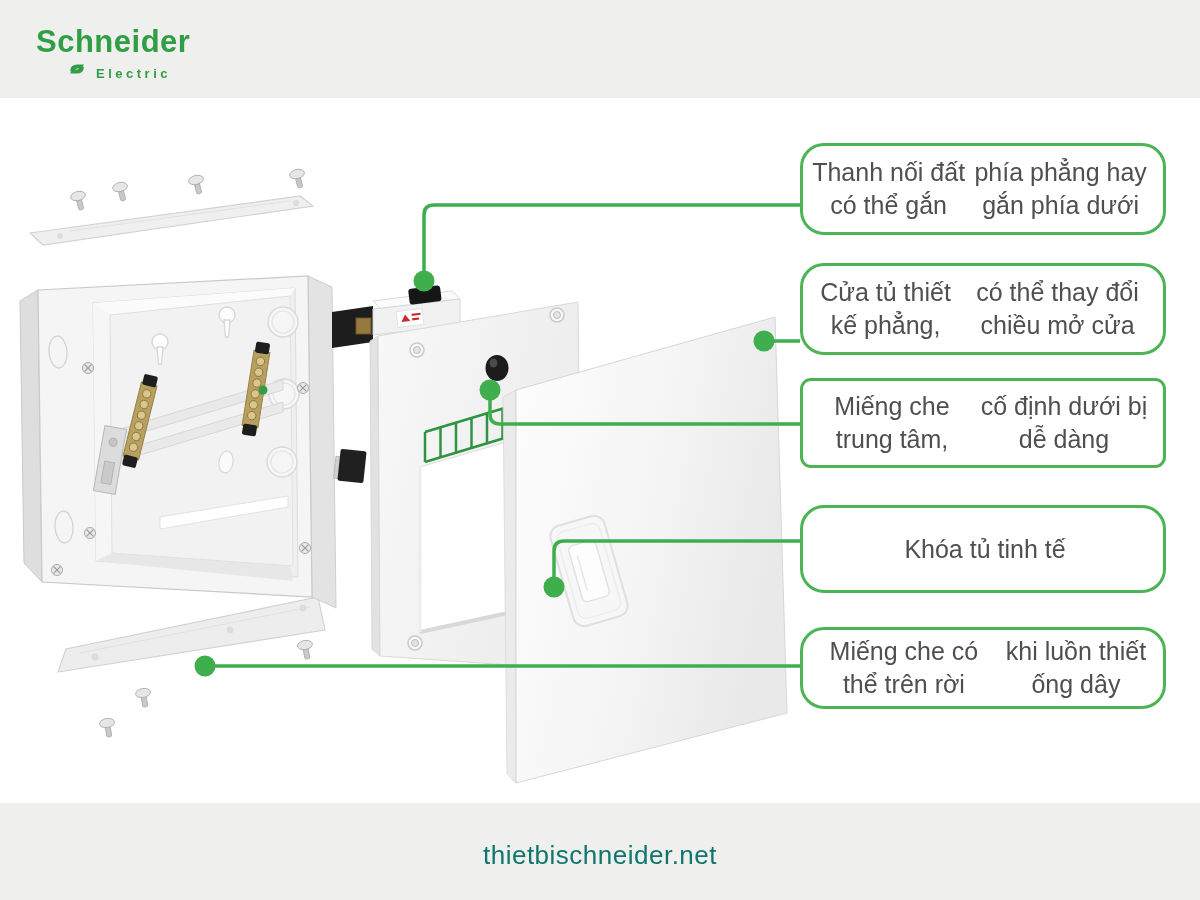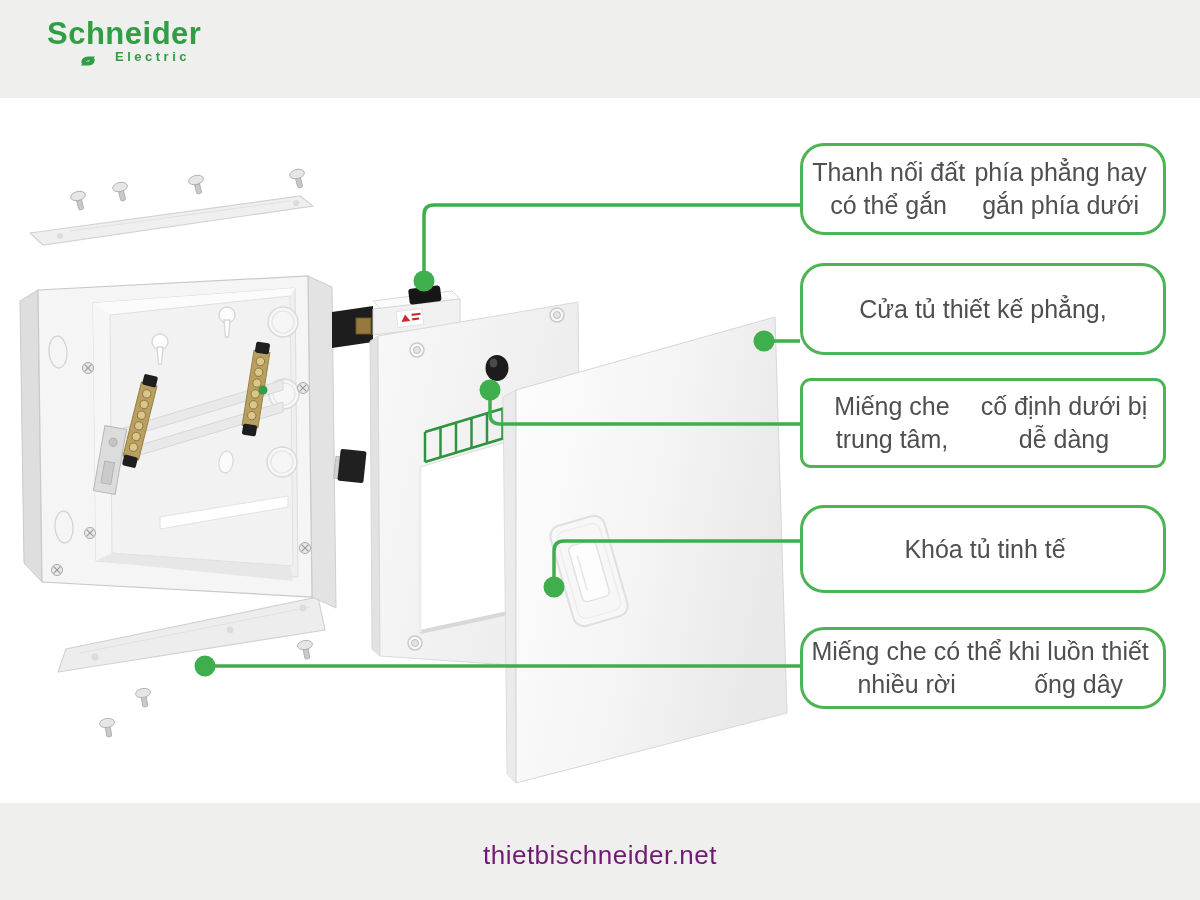--- a/index.html
+++ b/index.html
@@ -9,25 +9,25 @@
     font-family:"Liberation Sans","DejaVu Sans",sans-serif;
     position:relative;
   }
   .page{position:absolute;inset:0;}
   .canvas{
     position:absolute;left:0;top:98px;width:1200px;height:705px;
     background:#ffffff;
   }
   .diagram-svg{position:absolute;left:0;top:0;width:1200px;height:900px;}
   
-  .logo{position:absolute;left:36px;top:18px;line-height:1;margin-left:11px;}
+  .logo{position:absolute;left:36px;top:26px;line-height:1;}
   .logo-name{
     color:#2f9e44;font-weight:bold;font-size:31px;letter-spacing:0.5px;
   }
-  .logo-sub{display:flex;align-items:flex-start;gap:16px;margin-top:1px;margin-left:30px;}
+  .logo-sub{display:flex;align-items:flex-end;gap:8px;margin-top:1px;margin-left:30px;}
   .logo-sub .mark{width:22px;height:22px;display:block;}
   .logo-sub .sub-text{
     color:#2f9e44;font-size:13px;font-weight:bold;letter-spacing:3.5px;
   }
   
   .callout{
     position:absolute;left:800px;width:366px;box-sizing:border-box;
     background:#ffffff;border:3px solid #4cb454;border-radius:24px;
     display:flex;flex-direction:row;justify-content:center;align-items:center;
     color:#4f4f4f;font-size:25px;line-height:33px;text-align:center;
@@ -36,21 +36,21 @@
   .callout-1{top:143px;height:92px;}
   .callout-2{top:263px;height:92px;align-items:center;}
   .callout-3{top:378px;height:90px;border-radius:11px;}
   .callout-4{top:505px;height:88px;padding-left:12px;}
   .callout-5{top:627px;height:82px;}
   
   .footer{
     position:absolute;left:0;top:840px;width:1200px;text-align:center;
   }
   .footer .site{
-    color:#701a75;font-size:26px;letter-spacing:0.5px;text-decoration:none;
+    color:#0f766e;font-size:26px;letter-spacing:0.5px;text-decoration:none;
   }
 </style>
 </head>
 <body>
 
 <div class="page">
 
   <div class="canvas"></div>
 
   <div class="logo">
@@ -264,30 +264,31 @@
       <circle cx="205" cy="666" r="10.5"></circle>
     </g>
   </svg>
 
   <div class="callout callout-1">
     <span>Thanh nối đất có thể gắn</span>
     <span>phía phẳng hay gắn phía dưới</span>
   </div>
   <div class="callout callout-2">
     <span>Cửa tủ thiết kế phẳng,</span>
+    <span>có thể thay đổi chiều mở cửa</span>
   </div>
   <div class="callout callout-3">
     <span>Miếng che trung tâm,</span>
     <span>cố định dưới bị dễ dàng</span>
   </div>
   <div class="callout callout-4">
     <span>Khóa tủ tinh tế</span>
   </div>
   <div class="callout callout-5">
-    <span>Miếng che có thể nhiều rời</span>
+    <span>Miếng che có thể trên rời</span>
     <span>khi luồn thiết ống dây</span>
   </div>
 
   <div class="footer">
     <span class="site">thietbischneider.net</span>
   </div>
 
 </div>
 
 </body></html>

